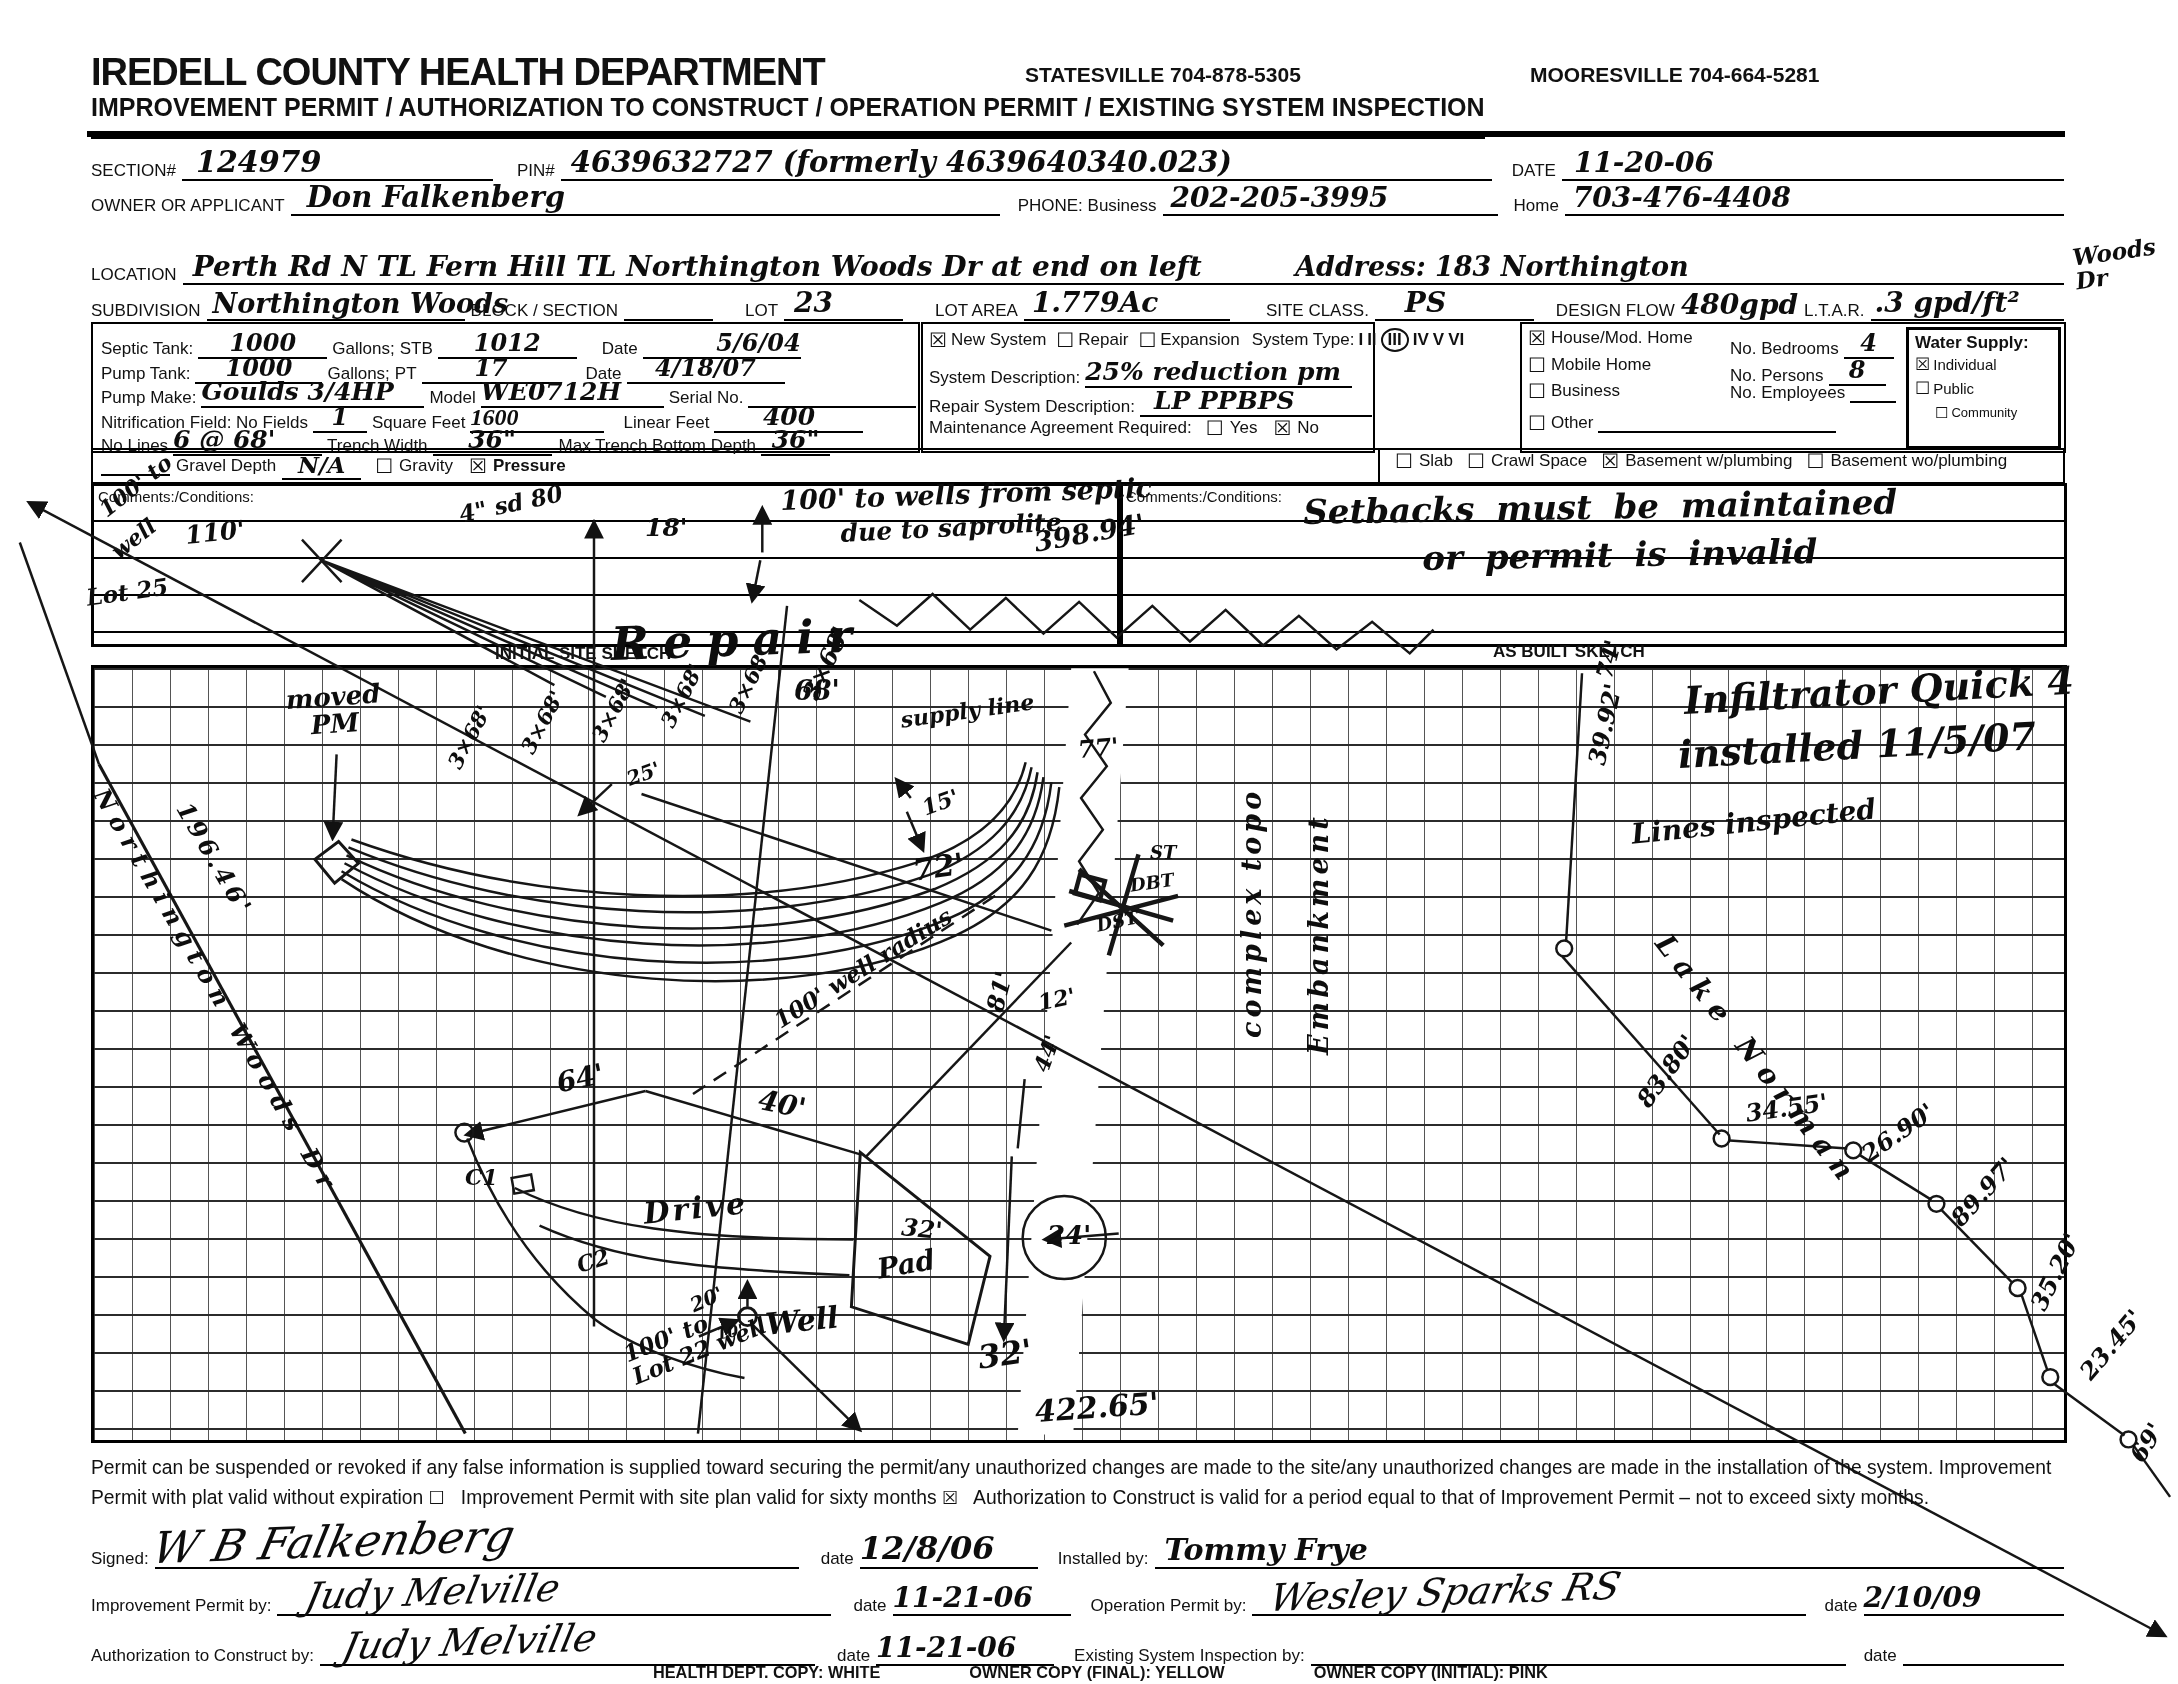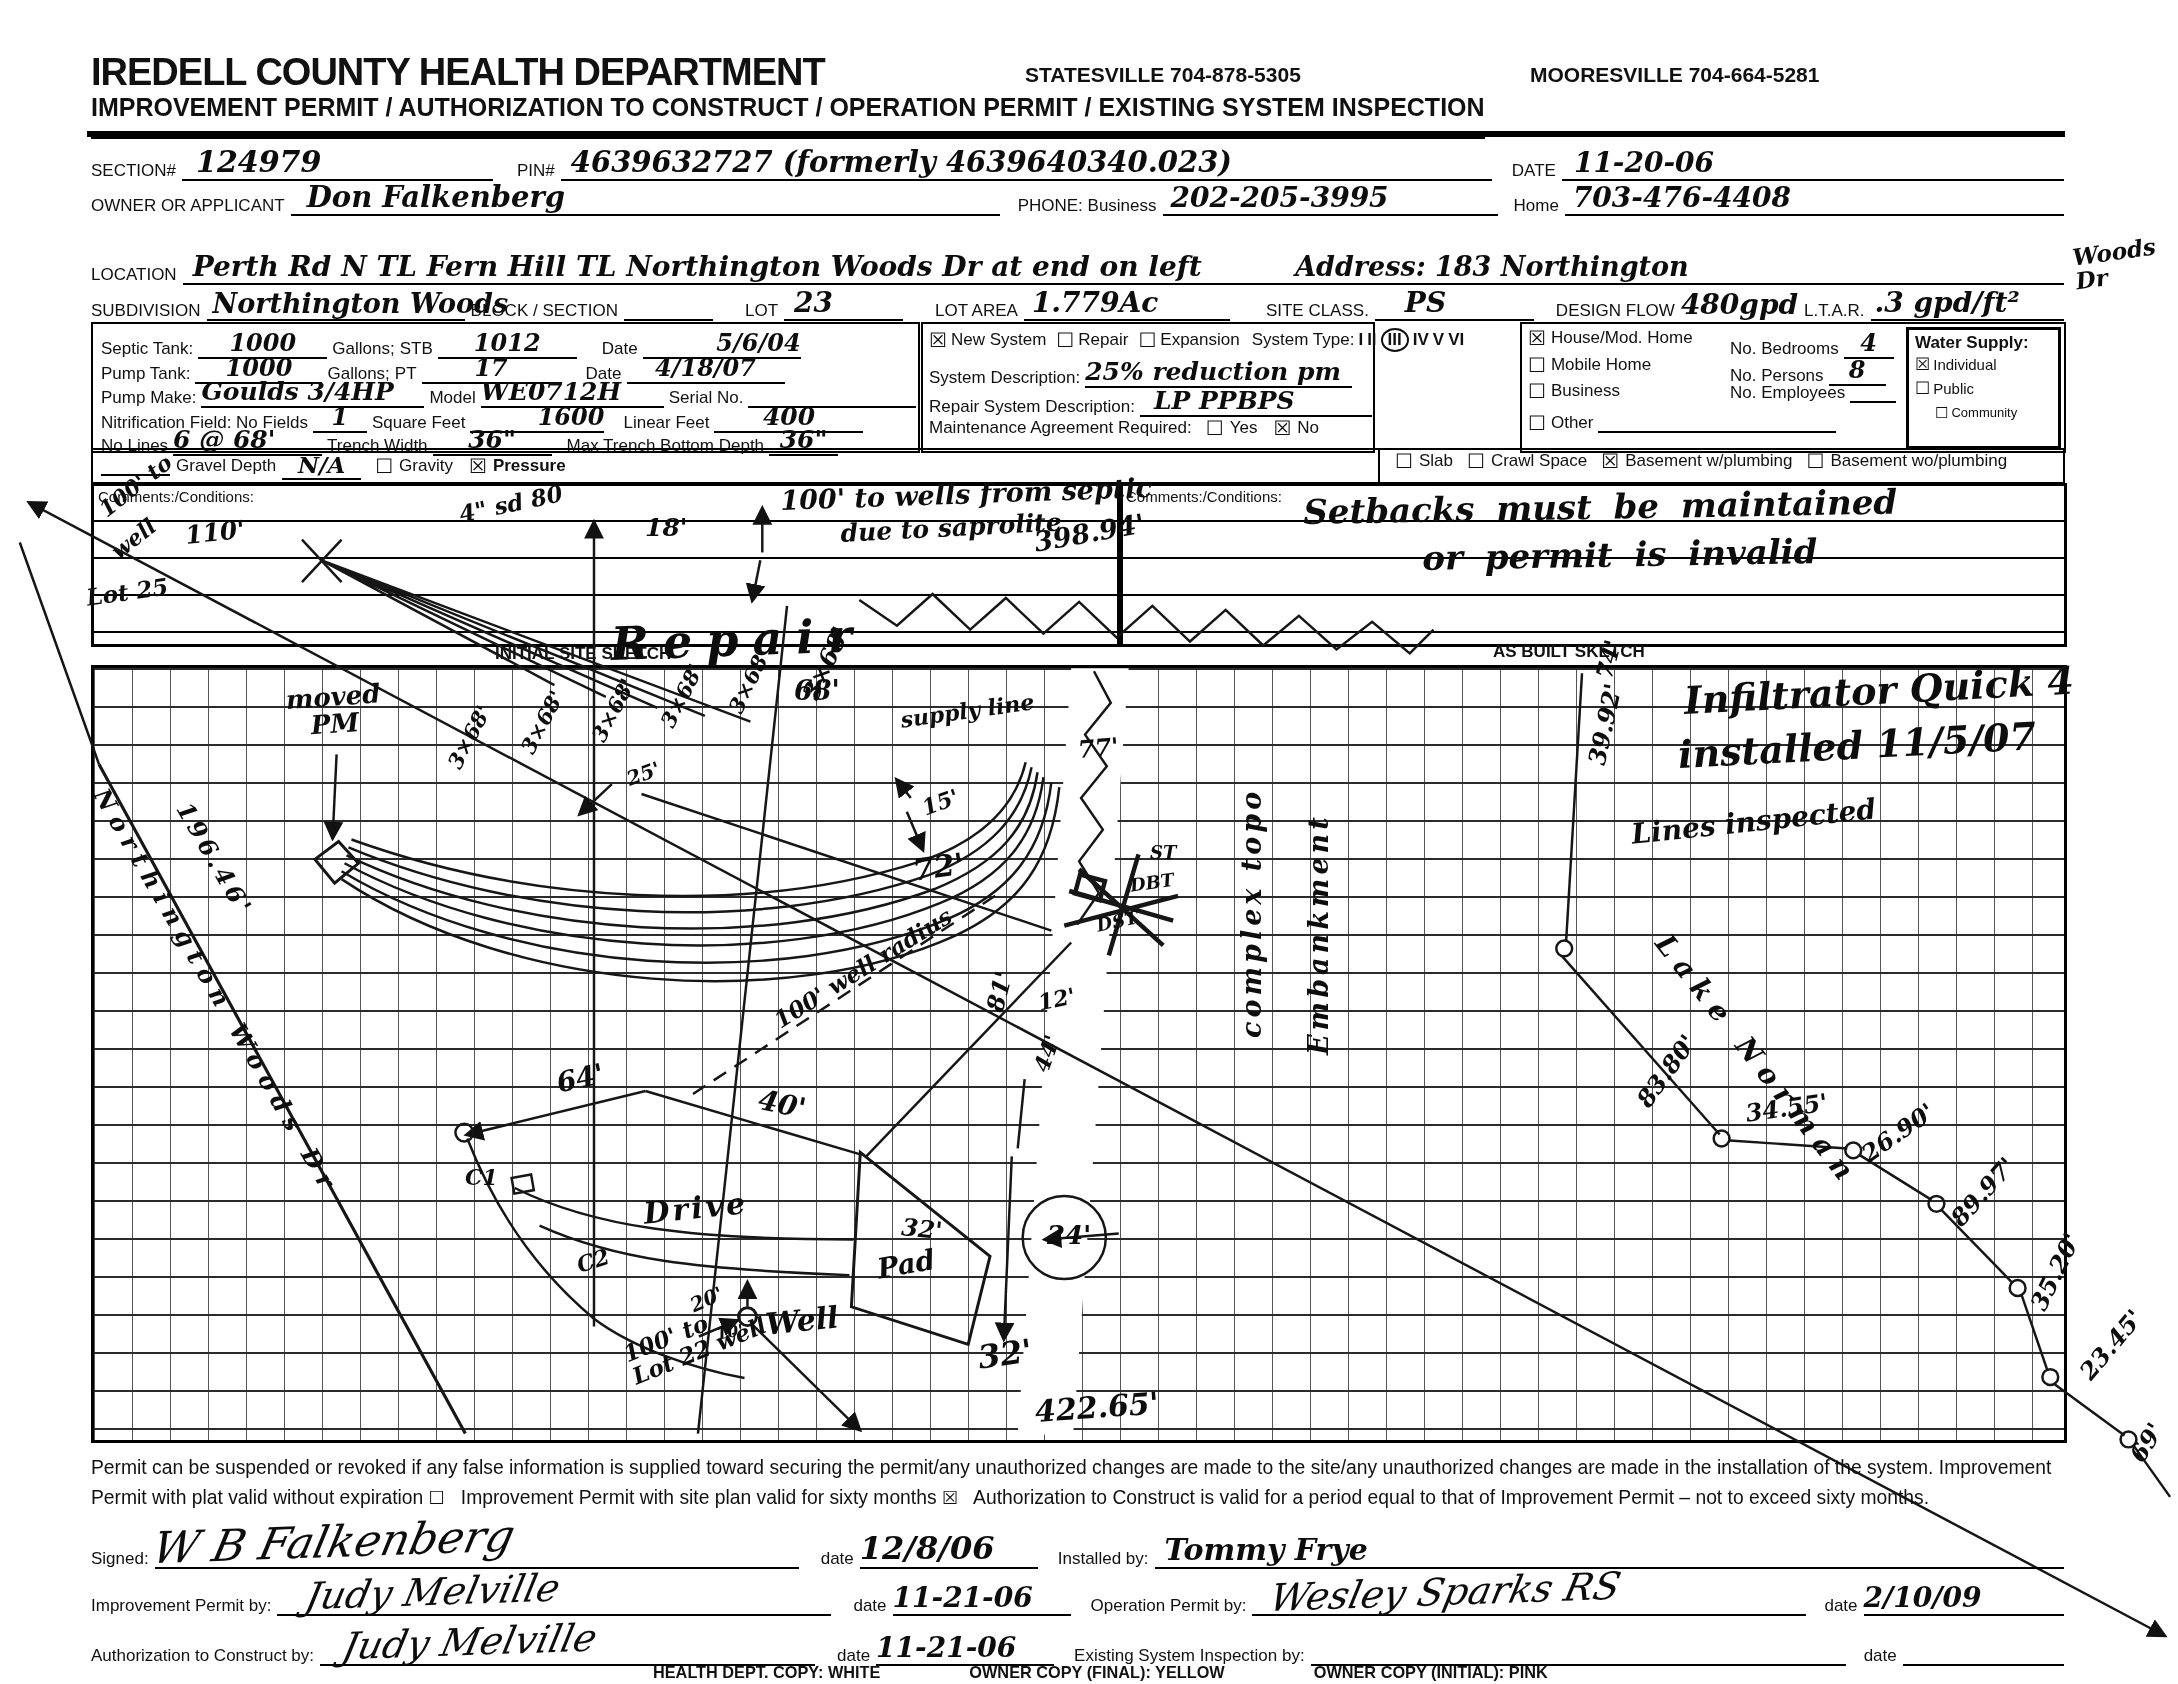--- a/index.html
+++ b/index.html
@@ -108,30 +108,30 @@
       <span class="u hw" style="width:223px;font-size:25px;">Goulds 3/4HP</span>
       <span class="lbl">Model</span>
       <span class="u hw" style="width:183px;font-size:25px;">WE0712H</span>
       <span class="lbl">Serial No.</span>
       <span class="u hw" style="width:168px;font-size:24px;"></span>
     </div>
     <div style="position:absolute;left:8px;top:78px;display:flex;align-items:flex-end;white-space:nowrap;gap:5px;">
       <span class="lbl">Nitrification Field: No Fields</span>
       <span class="u hw" style="width:54px;font-size:24px;text-align:center;">1</span>
       <span class="lbl">Square Feet</span>
-      <span class="u hw" style="width:134px;font-size:24px;text-align:right;">1600</span>
+      <span class="u hw" style="width:134px;font-size:24px;text-align:left;font-family:Liberation Serif, serif;">1600</span>
       <span class="lbl" style="margin-left:14px;">Linear Feet</span>
       <span class="u hw" style="width:149px;font-size:25px;text-align:center;">400</span>
     </div>
     <div style="position:absolute;left:8px;top:101px;display:flex;align-items:flex-end;white-space:nowrap;gap:5px;">
       <span class="lbl">No Lines</span>
       <span class="u hw" style="width:149px;font-size:25px;">6 @ 68'</span>
       <span class="lbl">Trench Width</span>
       <span class="u hw" style="width:119px;font-size:25px;text-align:center;">36"</span>
-      <span class="lbl" style="margin-left:10px;text-align:center;">Max Trench Bottom Depth</span>
+      <span class="lbl" style="margin-left:2px;text-align:center;">Max Trench Bottom Depth</span>
       <span class="u hw" style="width:69px;font-size:25px;text-align:center;">36"</span>
     </div>
   </div>
 
   <div class="box" style="left:921px;top:322px;width:450px;height:127px;">
     <div style="position:absolute;left:6px;top:4px;display:flex;align-items:center;white-space:nowrap;gap:4px;">
       <span class="ck">☒</span>
       <span class="lbl">New System</span>
       <span class="ck" style="margin-left:6px;">☐</span>
       <span class="lbl">Repair</span>

